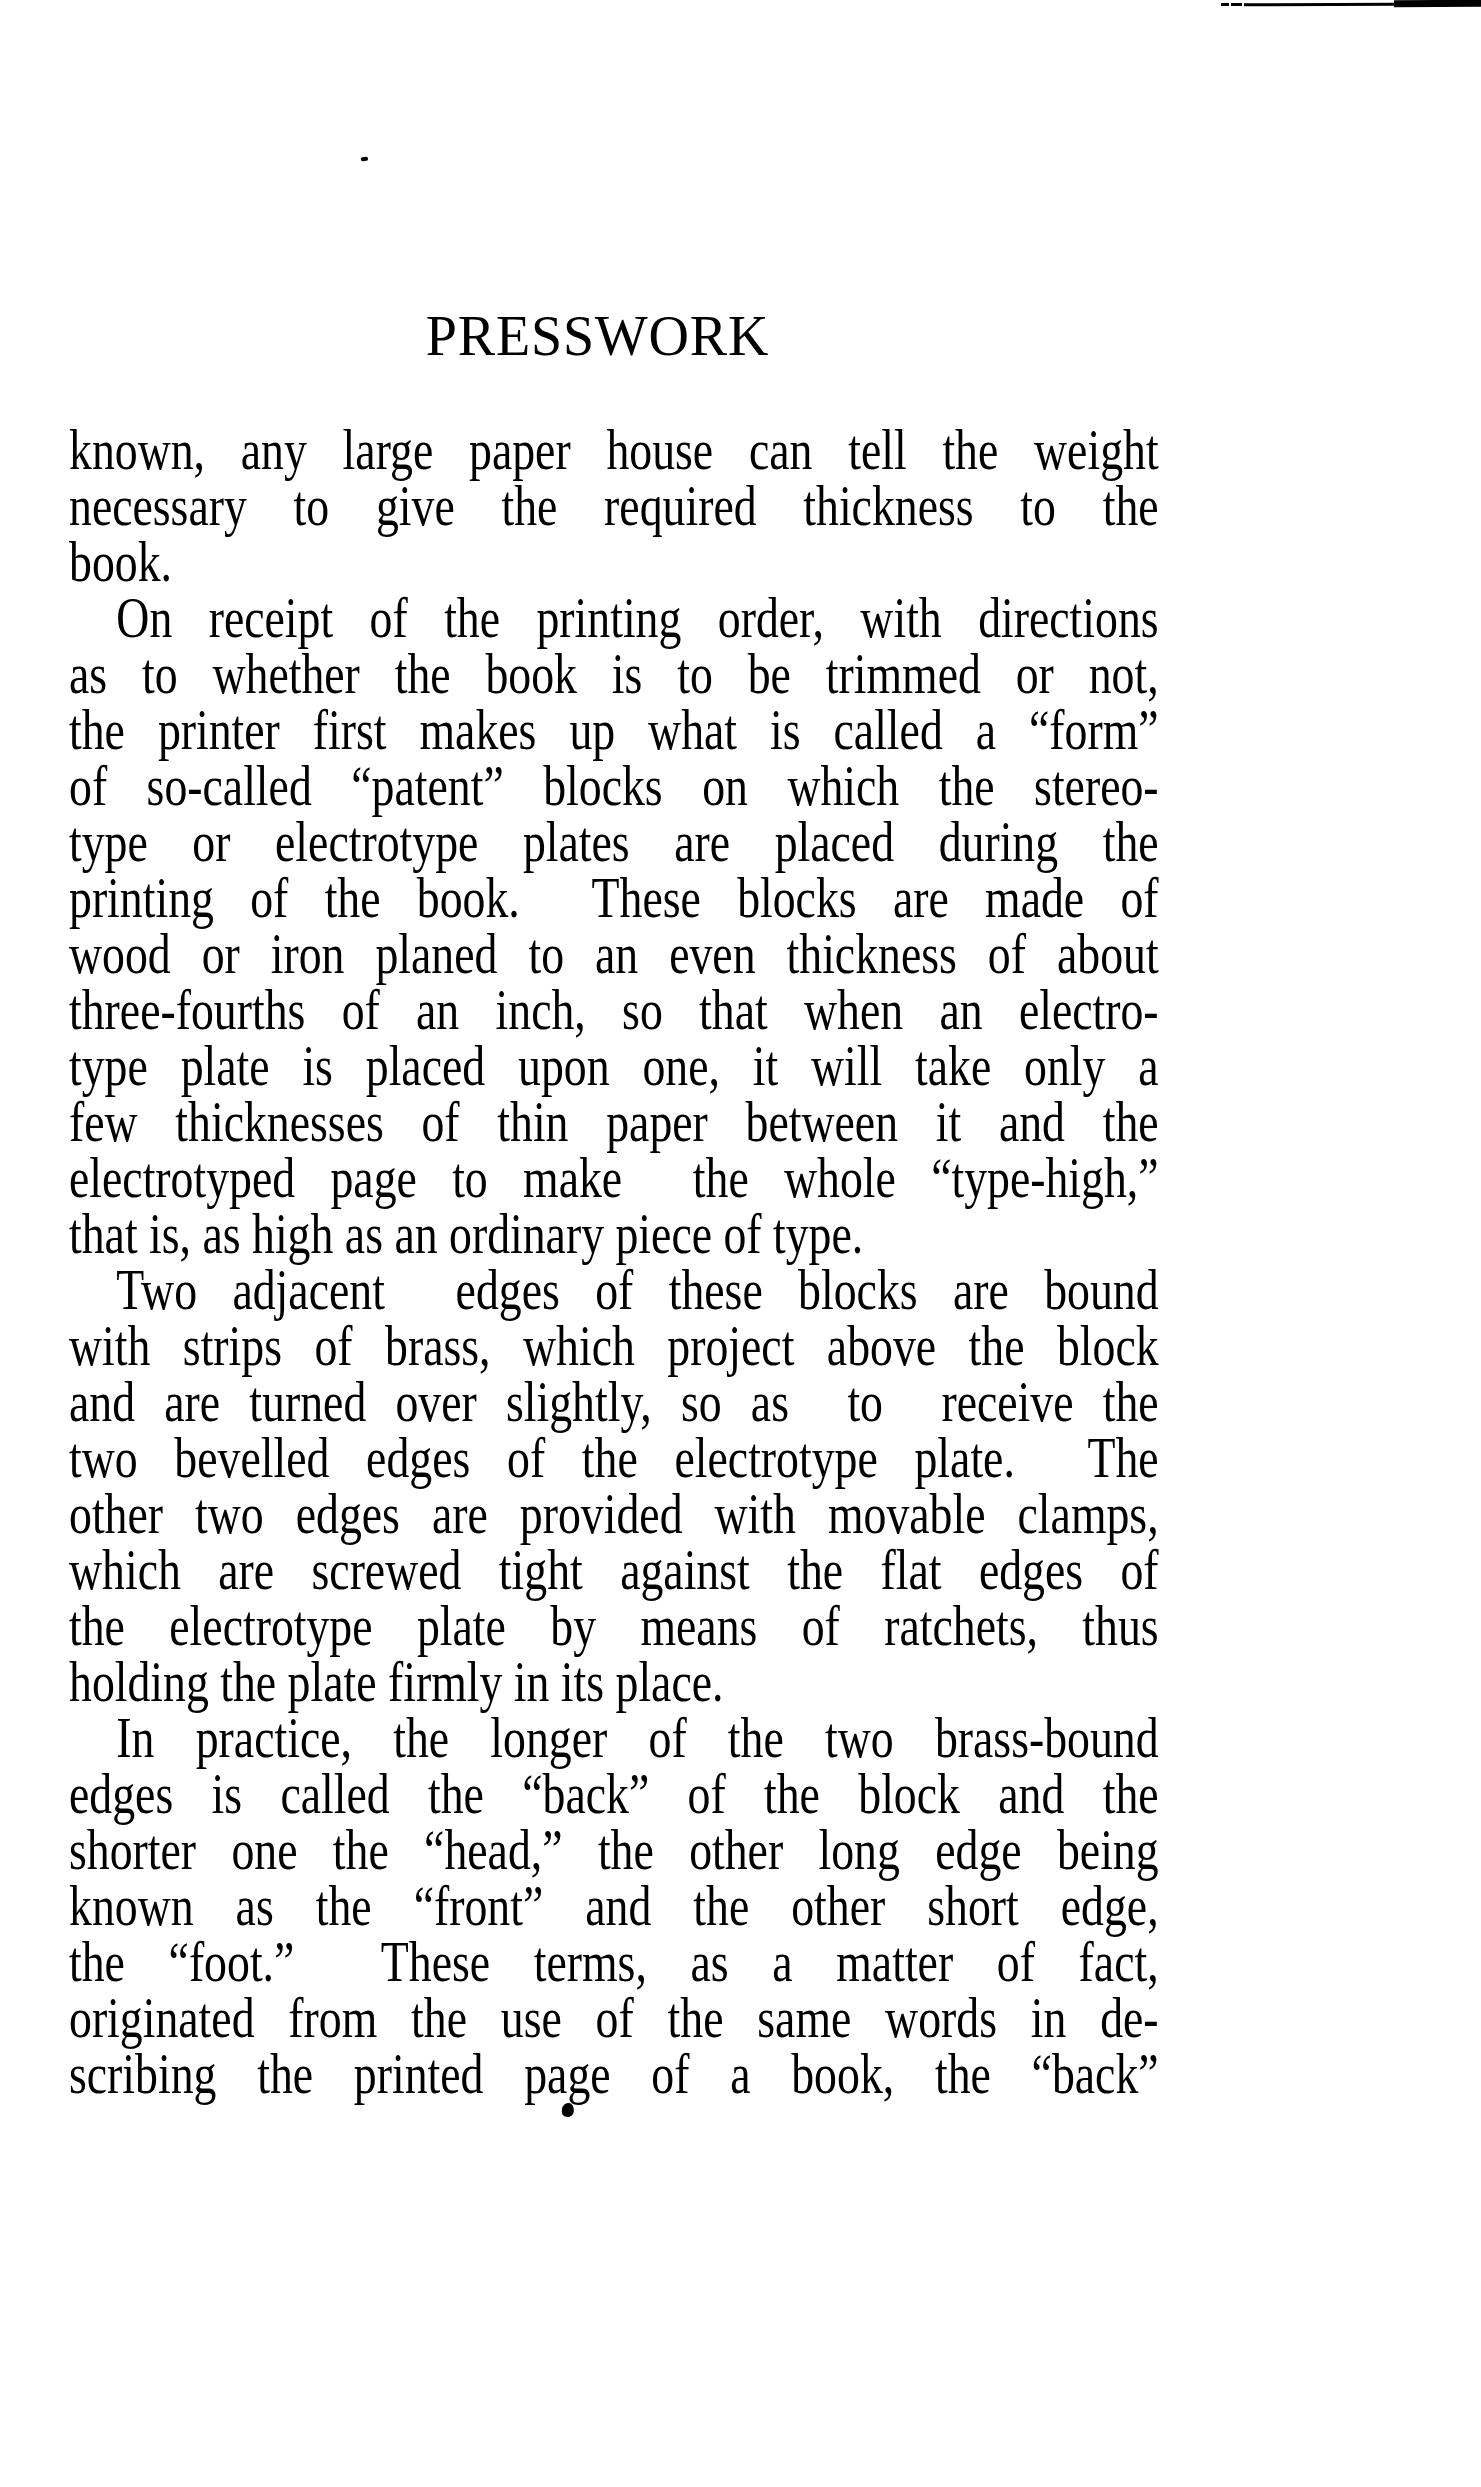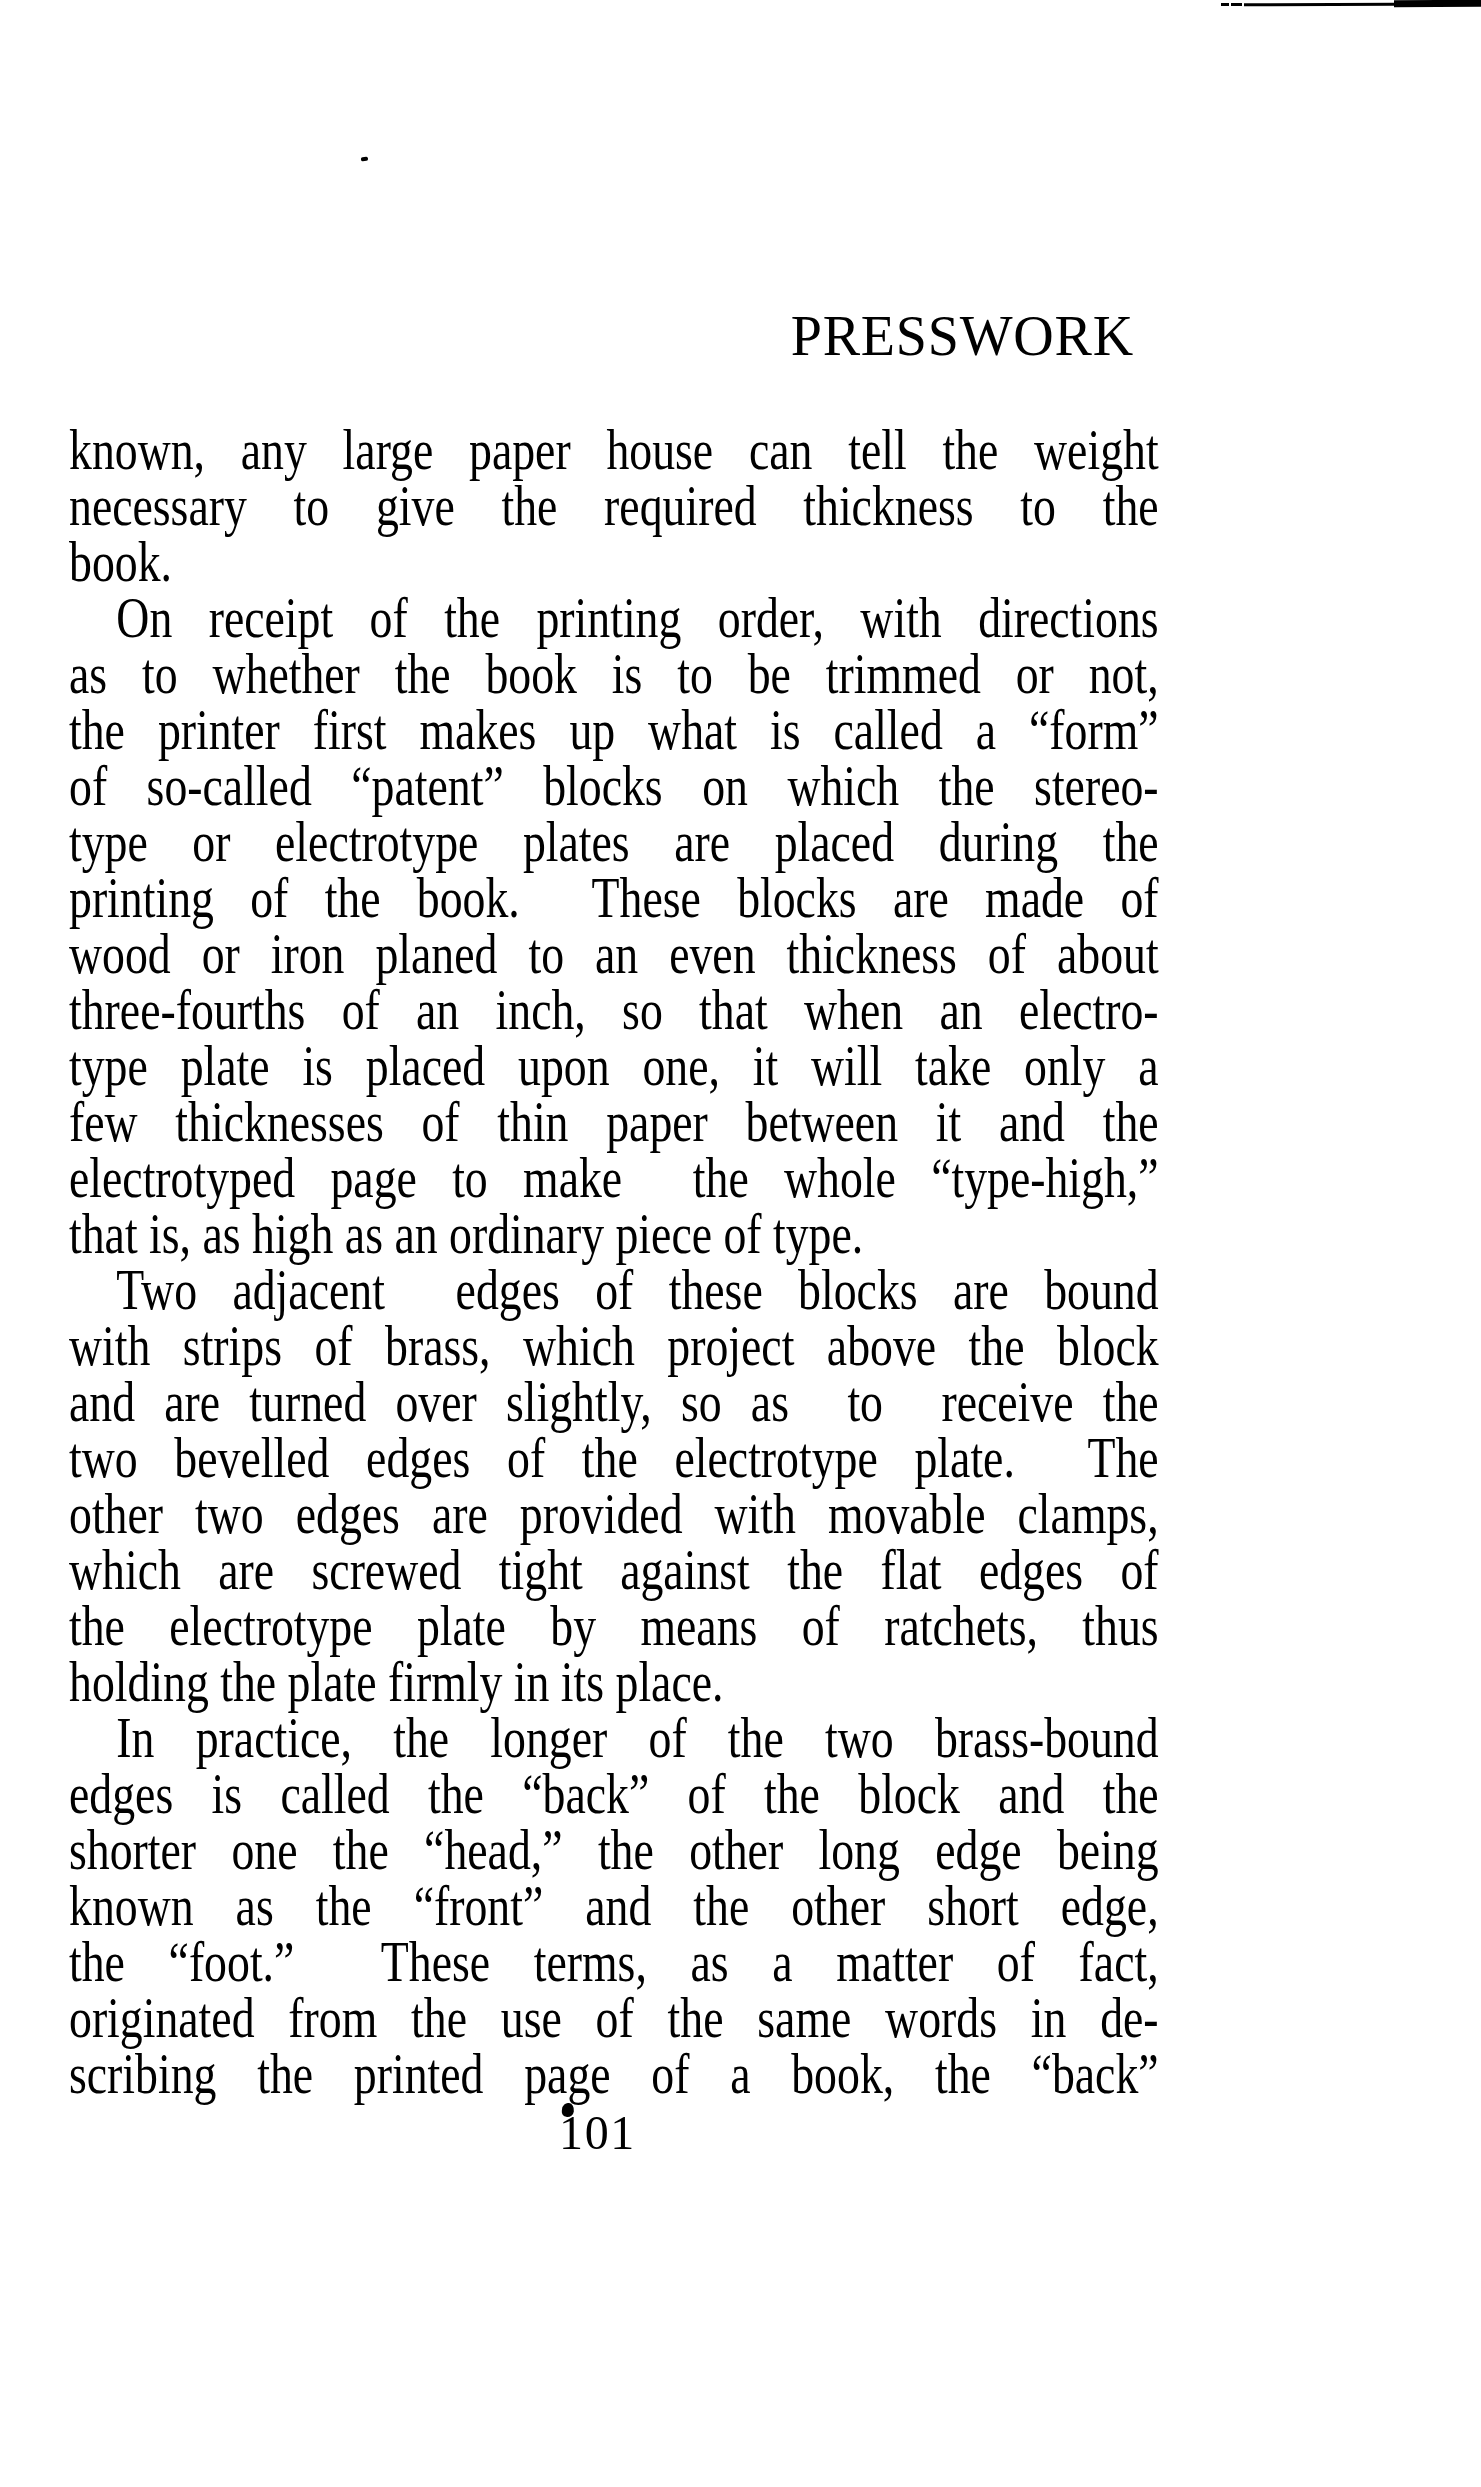--- a/index.html
+++ b/index.html
@@ -44,21 +44,21 @@
     border-radius: 50% 50% 55% 45% / 52% 60% 48% 40%;
     transform: rotate(7deg);
   }
 
   
   .title {
     position: absolute;
     left: 61px; top: 308px;
     width: 1073px;
     margin: 0;
-    text-align: right;
+    text-align: center;
     font-size: 56px;
     font-weight: normal;
     line-height: 1;
     letter-spacing: 0.8px;
     white-space: nowrap;
   }
 
   
   .body-text {
     position: absolute;
@@ -136,18 +136,15 @@
       <div class="line">edges is called the “back” of the block and the</div>
       <div class="line">shorter one the “head,” the other long edge being</div>
       <div class="line">known as the “front” and the other short edge,</div>
       <div class="line">the “foot.”&nbsp; These terms, as a matter of fact,</div>
       <div class="line">originated from the use of the same words in de-</div>
       <div class="line">scribing the printed page of a book, the “back”</div>
     </div>
 
   <div class="inkblot"></div>
 
-  <div class="pagenum-row">
-    <span class="pagenum">101</span>
-  </div>
 
 </div>
 
 
 </body></html>

